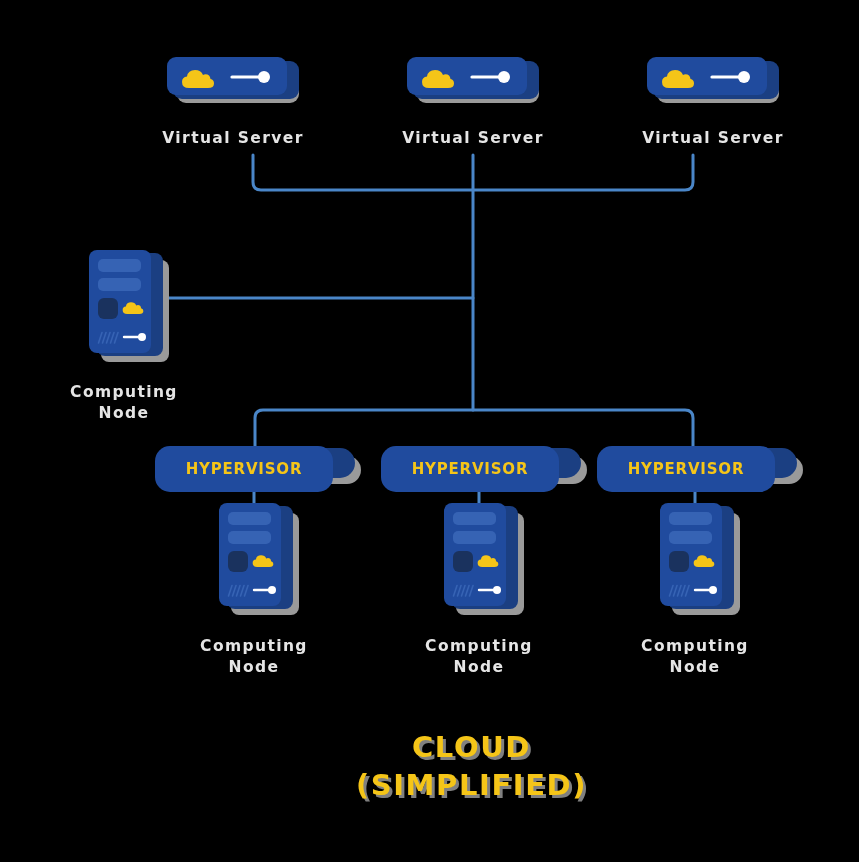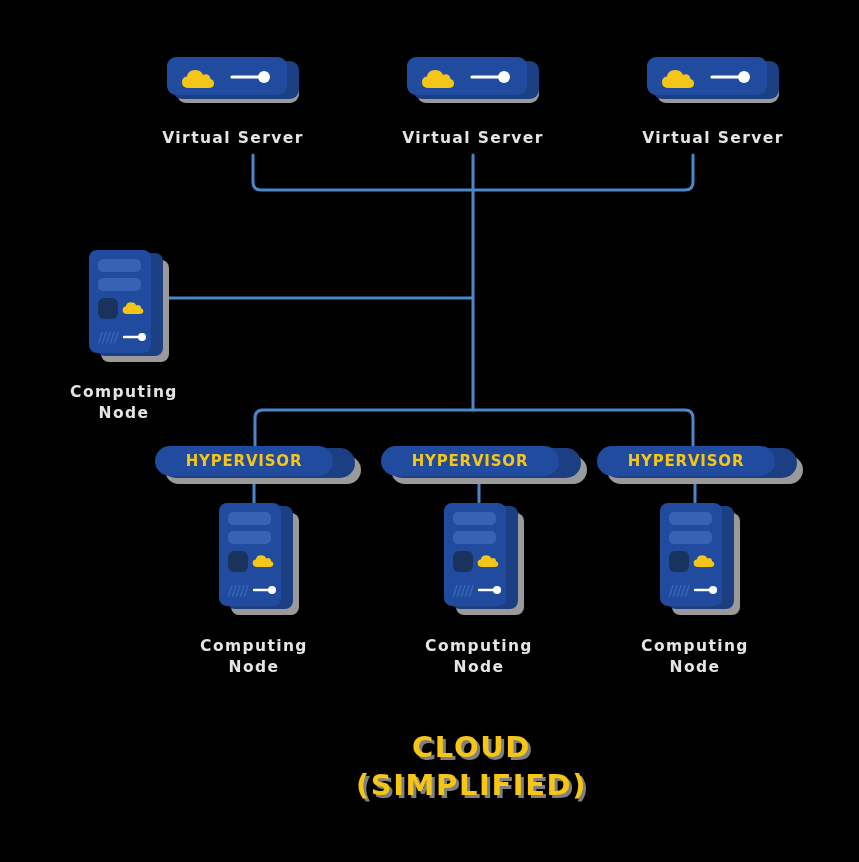--- a/index.html
+++ b/index.html
@@ -139,21 +139,21 @@
   .hyper .h-backplate {
     position: absolute;
     left: 6px; top: 2px;
     width: 194px; height: 30px;
     background: #1b3f82;
     border-radius: 15px;
   }
   .hyper .h-face {
     position: absolute;
     left: 0px; top: 0px;
-    width: 178px; height: 30px;
+    width: 178px; height: 46px;
     background: #204b9e;
     border-radius: 15px;
     display: flex;
     align-items: center;
     justify-content: center;
   }
   .hyper .h-label {
     color: #f5c518;
     font-family: "DejaVu Sans", sans-serif;
     font-size: 15px;

